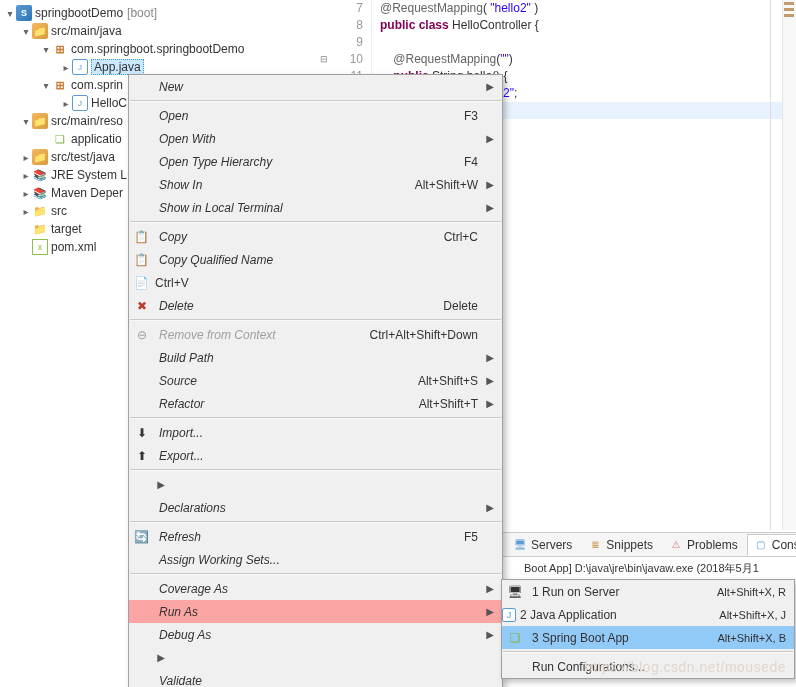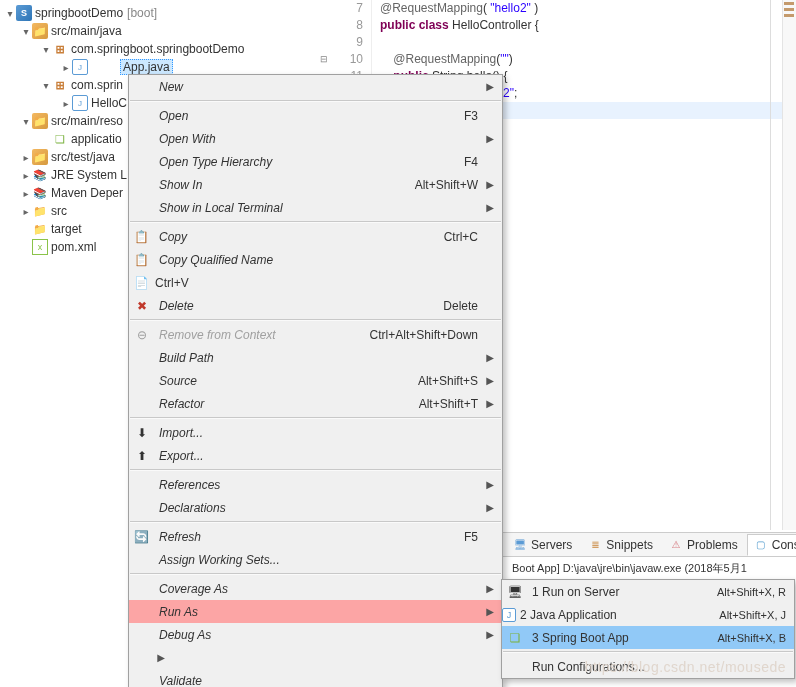--- a/index.html
+++ b/index.html
@@ -5,21 +5,21 @@
 * { margin: 0; padding: 0; box-sizing: border-box; font-family: "Segoe UI", Tahoma, sans-serif; font-size: 12px; }
 body { background: #fff; width: 796px; height: 687px; overflow: hidden; position: relative; color: #333; }
 
 
 .tree { position: absolute; left: 0; top: 0; width: 330px; background: #fff; padding: 4px 0; }
 .tree-row { display: flex; align-items: center; height: 18px; padding-left: 4px; white-space: nowrap; }
 .twisty { width: 12px; text-align: center; color: #666; font-size: 10px; cursor: pointer; }
 .tree-icon { width: 16px; height: 16px; margin-right: 3px; display: inline-flex; align-items: center; justify-content: center; font-size: 11px; }
 .tree-label { white-space: nowrap; }
 .boot-label { color: #888; margin-left: 4px; }
-.selected { background: #cce8ff; border: 1px dotted #3399ff; margin-left: 29px; }
+.selected { background: #cce8ff; border: 1px dotted #3399ff; }
 
 
 .i-proj { background: linear-gradient(135deg,#5b9bd5,#2e75b6); color:#fff; border-radius:2px; font-size:9px; font-weight:bold; }
 .i-pkg { color: #c97f3a; font-weight: bold; }
 .i-src { background: linear-gradient(135deg,#f4b860,#d69a3f); border-radius:2px; }
 .i-java { background:#fff; border:1px solid #5b9bd5; color:#5b9bd5; font-size:8px; border-radius:2px; }
 .i-folder { color:#e8c16a; }
 .i-lib { color:#999; }
 .i-xml { background:#fff; border:1px solid #8bc34a; color:#8bc34a; font-size:9px; }
 .i-leaf { color:#7cb342; }
@@ -56,21 +56,21 @@
 .sub-icon { width: 26px; height:23px; display:flex; align-items:center; justify-content:center; font-size:12px; }
 .sub-label { flex: 1; padding-left:4px; white-space:nowrap; }
 .sub-shortcut { color: #333; white-space:nowrap; font-size:11px; }
 
 
 .bottom-panel { position: absolute; left: 502px; top: 532px; right: 0; background:#fff; border-top:1px solid #ccc; }
 .tab-bar { display:flex; align-items:center; height:24px; border-bottom:1px solid #ccc; background:#f5f5f5; gap:2px; padding-left:4px;}
 .tab { display:flex; align-items:center; padding:0 6px; height:22px; gap:4px; border:1px solid transparent; }
 .tab.active { background:#fff; border:1px solid #ccc; border-bottom:1px solid #fff; }
 .tab-icon { width:14px; height:14px; display:inline-flex; align-items:center; justify-content:center; font-size:10px;}
-.console-line { padding:4px 10px; font-size:11px; color:#333; white-space:nowrap; overflow:hidden; }
+.console-line { padding:4px 22px; font-size:11px; color:#333; white-space:nowrap; overflow:hidden; }
 
 .watermark { position:absolute; right:10px; bottom:12px; color:#e0d6cd; font-size:14px; font-family: Liberation Sans, sans-serif; z-index:30; pointer-events:none; letter-spacing:0.5px;}
 </style>
 </head>
 <body>
 
 <div class="tree">
   <div class="tree-row">
     <span class="twisty">▾</span>
     <span class="tree-icon i-proj">S</span>
@@ -278,21 +278,20 @@
       <span class="menu-arrow"></span>
     </div>
     <div class="menu-item">
       <span class="menu-icon">⬆</span>
       <span class="menu-label">Export...</span>
       <span class="menu-arrow"></span>
     </div>
     <div class="menu-sep"></div>
     <div class="menu-item">
       <span class="menu-icon"></span>
-      <span class="menu-label">References</span>
       <span class="menu-arrow">▶</span>
     </div>
     <div class="menu-item">
       <span class="menu-icon"></span>
       <span class="menu-label">Declarations</span>
       <span class="menu-arrow">▶</span>
     </div>
     <div class="menu-sep"></div>
     <div class="menu-item">
       <span class="menu-icon" style="color: rgb(230, 184, 0);">🔄</span>

